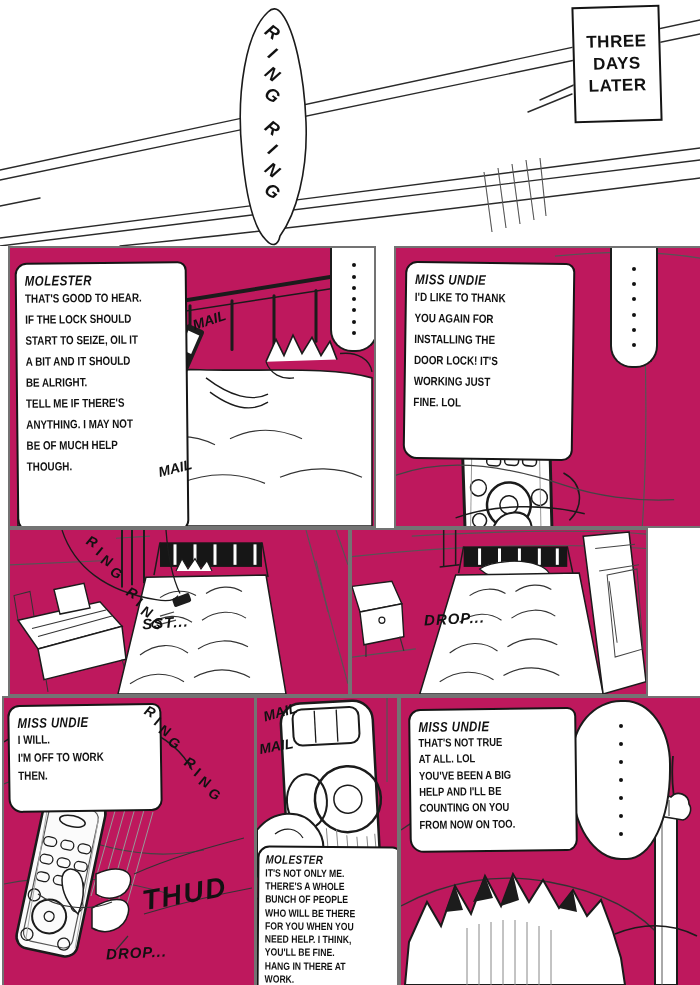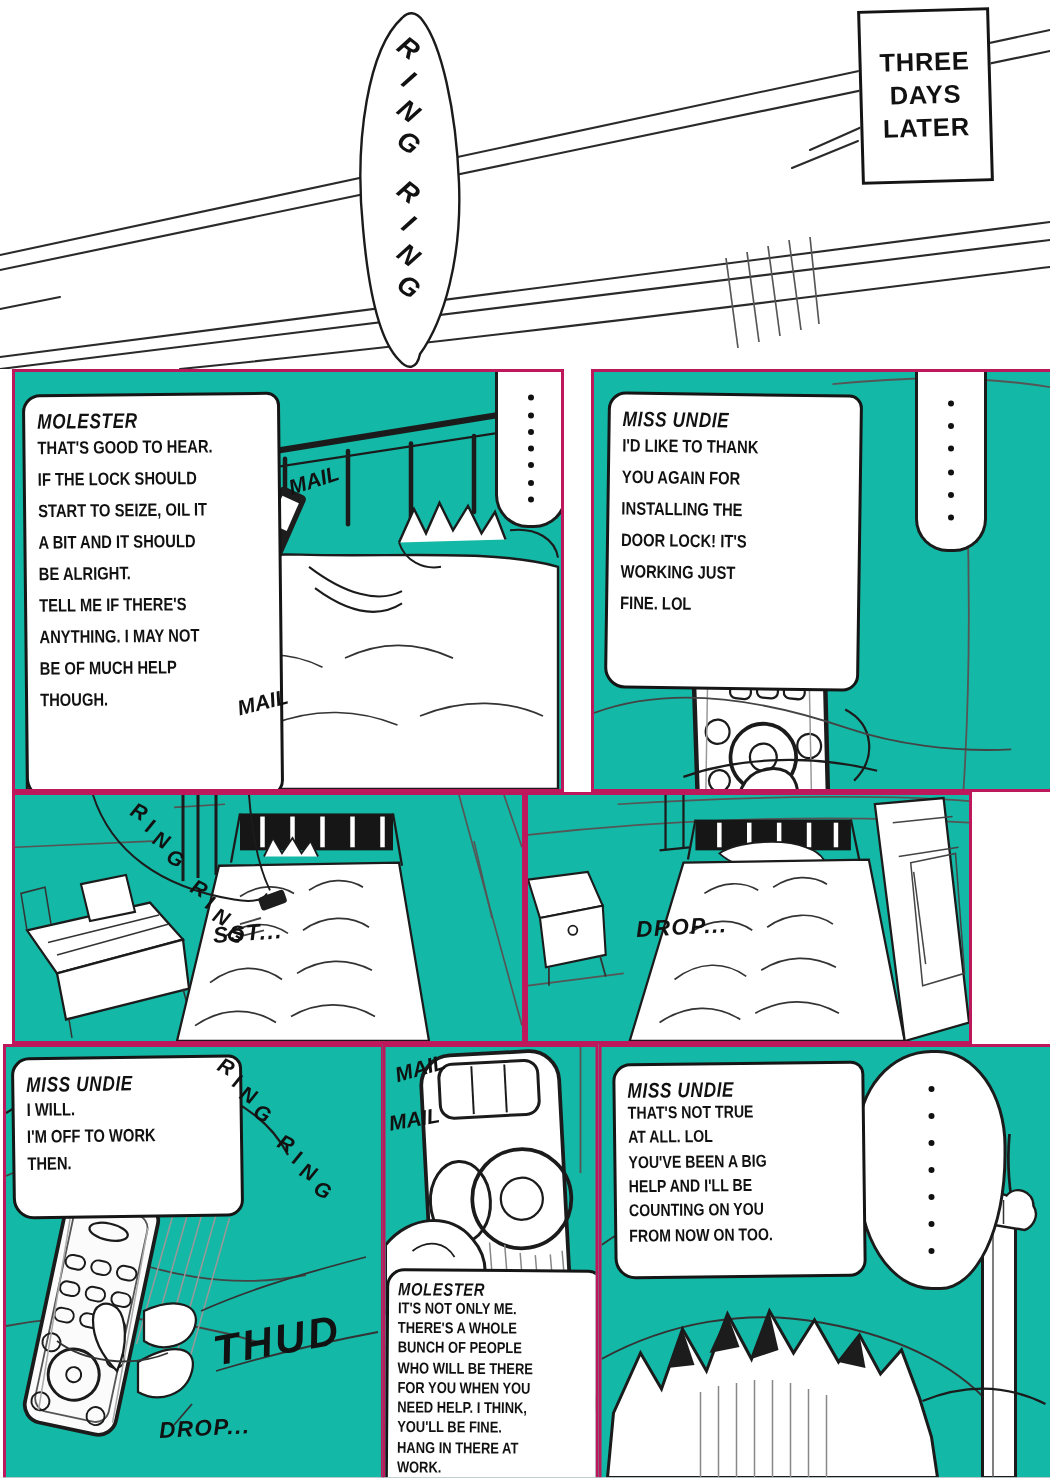--- a/index.html
+++ b/index.html
@@ -1,19 +1,19 @@
 <!DOCTYPE html>
 <html><head>
 <meta charset="utf-8">
 <style>
   html,body{margin:0;padding:0;background:#e8e8e8;}
   .page{position:relative;width:700px;height:985px;background:#fff;overflow:hidden;
         font-family:"Liberation Sans",sans-serif;color:#111;}
   svg{display:block;}
-  .panel{position:absolute;background:#14b8a6;border:2px solid #be185d;overflow:hidden;}
+  .panel{position:absolute;background:#be185d;border:2px solid #737373;overflow:hidden;}
   .art{position:absolute;left:0;top:0;width:100%;height:100%;}
 
   
   .speech{position:absolute;background:#fff;border:2px solid #151515;
           border-radius:12px 9px 11px 14px;padding:8px 8px;overflow:hidden;}
   .speech-inner{transform:scaleX(0.82);transform-origin:0 0;width:122%;}
   .speaker{font-weight:bold;font-style:italic;font-size:14px;letter-spacing:.5px;white-space:nowrap;}
   .btext{font-weight:bold;font-size:12px;line-height:1.75;white-space:pre-line;}
 
   .sp-p1{left:6px;top:14px;width:152px;height:250px;transform:rotate(-.6deg);}

